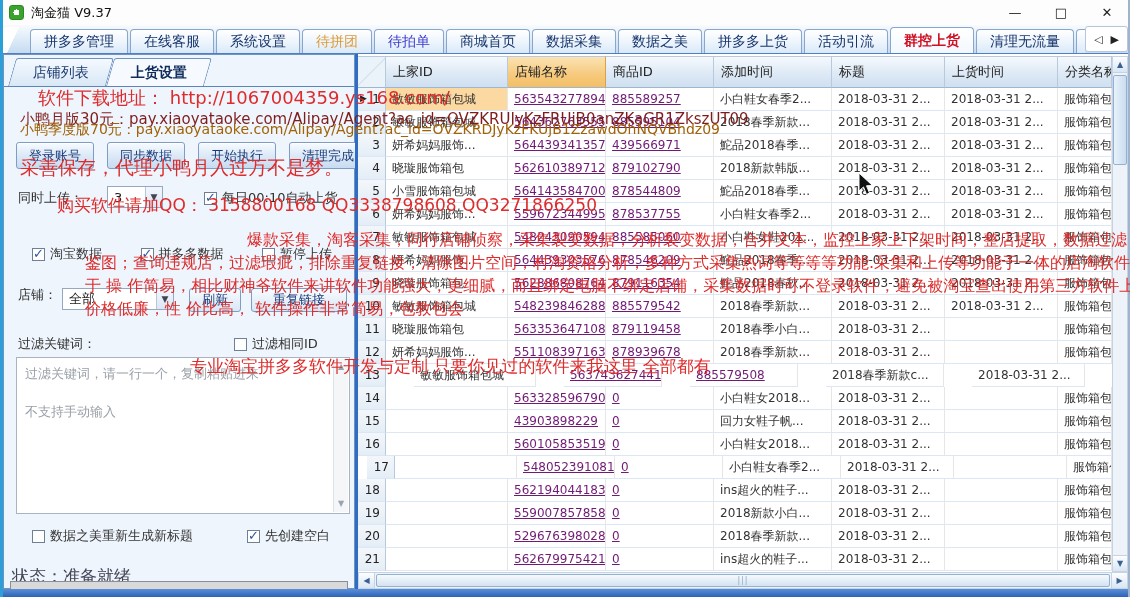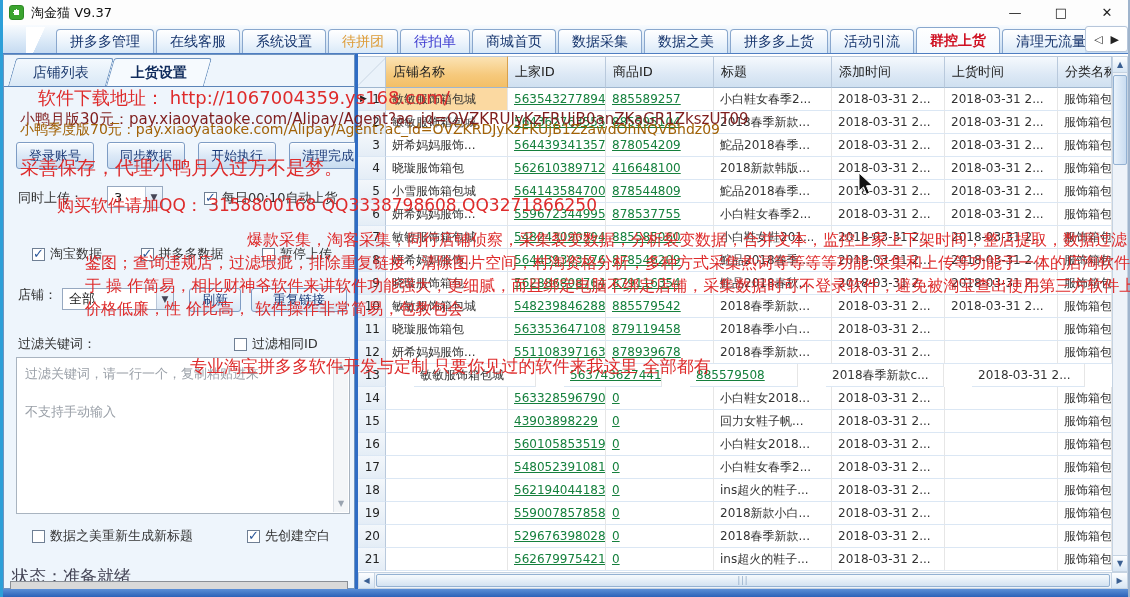--- a/index.html
+++ b/index.html
@@ -9,21 +9,21 @@
   .edge-left{position:absolute;left:0;top:0;width:3px;height:597px;background:#2d9fd8;z-index:40;}
   .edge-right{position:absolute;right:0;top:0;width:2px;height:597px;background:#9fb4cc;z-index:40;}
   .edge-bottom{position:absolute;left:0;bottom:0;width:1130px;height:8px;background:linear-gradient(#5b8fd6,#2c62b8);z-index:39;}
   
   .titlebar{position:absolute;left:0;top:0;width:1130px;height:25px;background:#fdfdfd;display:flex;align-items:center;z-index:10;}
   .app-icon{width:15px;height:15px;margin-left:9px;border-radius:3px;background:radial-gradient(circle at 50% 50%,#fff 0 3px,#3aa32e 3px);border:1px solid #2c8a24;}
   .app-title{font-size:13px;color:#111;margin-left:7px;}
   .win-controls{margin-left:auto;display:flex;height:25px;}
   .win-btn{width:46px;height:25px;display:flex;align-items:center;justify-content:center;font-size:13px;color:#222;cursor:default;}
   
-  .tabbar{position:absolute;left:0;top:25px;width:1130px;height:29px;background:linear-gradient(#f8fbfe,#d9e8f7 60%,#c6dbf1);border-bottom:1px solid #4f7ec2;display:flex;align-items:flex-end;z-index:10;padding-left:26px;}
+  .tabbar{position:absolute;left:0;top:25px;width:1130px;height:29px;background:linear-gradient(#f8fbfe,#d9e8f7 60%,#c6dbf1);border-bottom:1px solid #4f7ec2;display:flex;align-items:flex-end;z-index:10;}
   .tab-lead{width:30px;height:26px;background:linear-gradient(115deg,#fff 45%,rgba(255,255,255,0) 46%);}
   .tab{height:24px;padding:0 13px;margin-right:2px;display:flex;align-items:center;justify-content:center;font-size:14px;color:#16356d;background:linear-gradient(#ffffff,#ecf4fc 55%,#d9e9f8);border:1px solid #89a7cd;border-bottom:none;border-radius:4px 4px 0 0;white-space:nowrap;}
   .tab.orange{color:#dd9b35;}
   .tab.blue{color:#3b39cf;}
   .tab.active-red{color:#cf1022;font-weight:bold;background:linear-gradient(#ffffff,#f2f8fe);height:26px;}
   .tab-arrows{margin-left:auto;display:flex;align-items:center;height:26px;background:#fff;border:1px solid #b7c6da;border-radius:3px;padding:0 4px;margin-right:2px;margin-bottom:1px;}
   .tab-arrow{font-size:11px;color:#222;padding:0 4px;}
   
   .left-panel{position:absolute;left:3px;top:54px;width:352px;height:535px;background:#eef5fc;border:1px solid #6f94c0;z-index:5;}
   .split{position:absolute;left:355px;top:54px;width:3px;height:535px;background:#2f6cc4;z-index:6;}
@@ -53,21 +53,21 @@
   .table-area{position:absolute;left:358px;top:54px;width:770px;height:535px;background:#fff;z-index:5;}
   .thead{position:absolute;left:0;top:2px;width:754px;height:32px;display:grid;}
   .th{background:linear-gradient(#f5f9fd,#dce8f5 60%,#cfe0f0);border-right:1px solid #b9c9dc;border-bottom:1px solid #9fb6cf;border-top:1px solid #b9c9dc;display:flex;align-items:center;padding-left:7px;font-size:13px;color:#222;white-space:nowrap;overflow:hidden;}
   .th.sel{background:linear-gradient(135deg,#eaf2fa 48%,#cdd9e6 50%,#eaf2fa 52%);}
   .th.hl{background:linear-gradient(#fbe3b4,#f6c97c 60%,#f3bf66);border-right:1px solid #d8a14e;}
   .tbody{position:absolute;left:0;top:34px;width:754px;height:484px;overflow:hidden;}
   .trow{display:grid;height:23px;}
   .td{border-right:1px solid #e6e6e6;border-bottom:1px solid #dbe7f4;font-size:12px;color:#333;display:flex;align-items:center;padding-left:6px;white-space:nowrap;overflow:hidden;}
   .td.num{background:linear-gradient(#f3f7fb,#e4edf6);border-right:1px solid #b9c9dc;justify-content:flex-end;padding-right:5px;padding-left:0;color:#222;position:relative;}
   .td.num .rowptr{position:absolute;left:2px;top:5px;font-size:9px;color:#222;}
-  .td .link{color:#15803d;text-decoration:underline;cursor:pointer;}
+  .td .link{color:#701a75;text-decoration:underline;cursor:pointer;}
   .td.shop-sel{background:#fbd9a1;}
   
   .vscroll{position:absolute;left:754px;top:2px;width:16px;height:516px;background:#eef3f9;border:1px solid #c5d3e2;display:flex;flex-direction:column;}
   .vs-btn{height:16px;display:flex;align-items:center;justify-content:center;font-size:8px;color:#3a5f92;background:linear-gradient(#fdfeff,#d8e6f4);border-bottom:1px solid #c5d3e2;}
   .vs-thumb{margin-top:2px;height:90px;background:linear-gradient(90deg,#e9f2fb,#c9dcf0);border:1px solid #93b1d2;border-radius:2px;}
   .vs-down{margin-top:auto;border-top:1px solid #c5d3e2;border-bottom:none;}
   .hscroll{position:absolute;left:0px;top:518px;width:770px;height:17px;background:#eef3f9;border:1px solid #c5d3e2;display:flex;align-items:center;}
   .hs-btn{width:16px;height:100%;display:flex;align-items:center;justify-content:center;font-size:8px;color:#3a5f92;background:linear-gradient(#fdfeff,#d8e6f4);border-right:1px solid #c5d3e2;}
   .hs-btn.right{border-left:1px solid #c5d3e2;border-right:none;}
   .hs-thumb{height:13px;margin:0 1px;flex:1;background:linear-gradient(#f6fafd,#d3e2f1);border:1px solid #93b1d2;border-radius:2px;display:flex;align-items:center;justify-content:center;color:#8fa8c4;font-size:8px;letter-spacing:1px;}
@@ -200,25 +200,25 @@
       <div class="status-text">状态：准备就绪</div>
       <div class="progress">0 / 0</div>
     </div>
   </div>
 
   <div class="split"></div>
 
   <div class="table-area">
     <div class="thead" style="grid-template-columns: 28px 122px 98px 108px 118px 113px 113px 1fr;">
         <div class="th sel"></div>
+        <div class="th">上家ID</div>
         <div class="th hl">店铺名称</div>
-        <div class="th">上家ID</div>
         <div class="th">商品ID</div>
+        <div class="th">添加时间</div>
         <div class="th">标题</div>
-        <div class="th">添加时间</div>
         <div class="th">上货时间</div>
         <div class="th">分类名称</div>
       </div>
     <div class="tbody">
         <div class="trow" style="grid-template-columns: 28px 122px 98px 108px 118px 113px 113px 1fr;">
           <div class="td num">1<span class="rowptr">▶</span></div>
           <div class="td shop-sel">敏敏服饰箱包城</div>
           <div class="td">
             <span class="link">563543277894</span>
           </div>
@@ -244,35 +244,35 @@
           <div class="td">2018-03-31 2...</div>
           <div class="td">服饰箱包</div>
         </div>
         <div class="trow" style="grid-template-columns: 28px 122px 98px 108px 118px 113px 113px 1fr;">
           <div class="td num">3</div>
           <div class="td">妍希妈妈服饰...</div>
           <div class="td">
             <span class="link">564439341357</span>
           </div>
           <div class="td">
-            <span class="link">878054209</span>
+            <span class="link">439566971</span>
           </div>
           <div class="td">鮀品2018春季...</div>
           <div class="td">2018-03-31 2...</div>
           <div class="td">2018-03-31 2...</div>
           <div class="td">服饰箱包</div>
         </div>
         <div class="trow" style="grid-template-columns: 28px 122px 98px 108px 118px 113px 113px 1fr;">
           <div class="td num">4</div>
           <div class="td">晓璇服饰箱包</div>
           <div class="td">
             <span class="link">562610389712</span>
           </div>
           <div class="td">
-            <span class="link">416648100</span>
+            <span class="link">879102790</span>
           </div>
           <div class="td">2018新款韩版...</div>
           <div class="td">2018-03-31 2...</div>
           <div class="td">2018-03-31 2...</div>
           <div class="td">服饰箱包</div>
         </div>
         <div class="trow" style="grid-template-columns: 28px 122px 98px 108px 118px 113px 113px 1fr;">
           <div class="td num">5</div>
           <div class="td">小雪服饰箱包城</div>
           <div class="td">
@@ -433,21 +433,21 @@
             <span class="link">560105853519</span>
           </div>
           <div class="td">
             <span class="link">0</span>
           </div>
           <div class="td">小白鞋女2018...</div>
           <div class="td">2018-03-31 2...</div>
           <div class="td"></div>
           <div class="td">服饰箱包</div>
         </div>
-        <div class="trow" style="grid-template-columns: 28px 122px 98px 108px 118px 113px 113px 1fr;">
+        <div class="trow" style="grid-template-columns: 28px 122px 98px 108px 118px 113px 113px 1fr; margin-left: 9px;">
           <div class="td num">17</div>
           <div class="td"></div>
           <div class="td">
             <span class="link">548052391081</span>
           </div>
           <div class="td">
             <span class="link">0</span>
           </div>
           <div class="td">小白鞋女春季2...</div>
           <div class="td">2018-03-31 2...</div>

